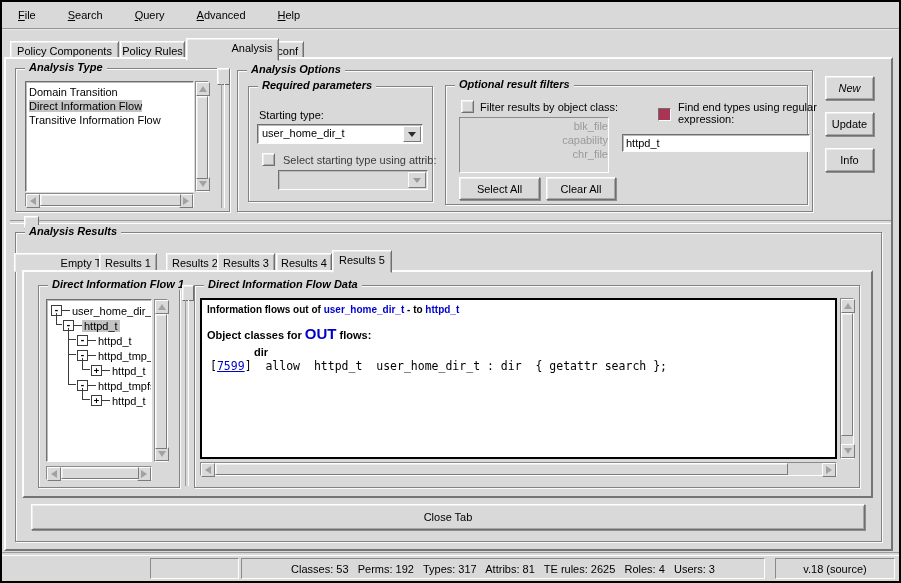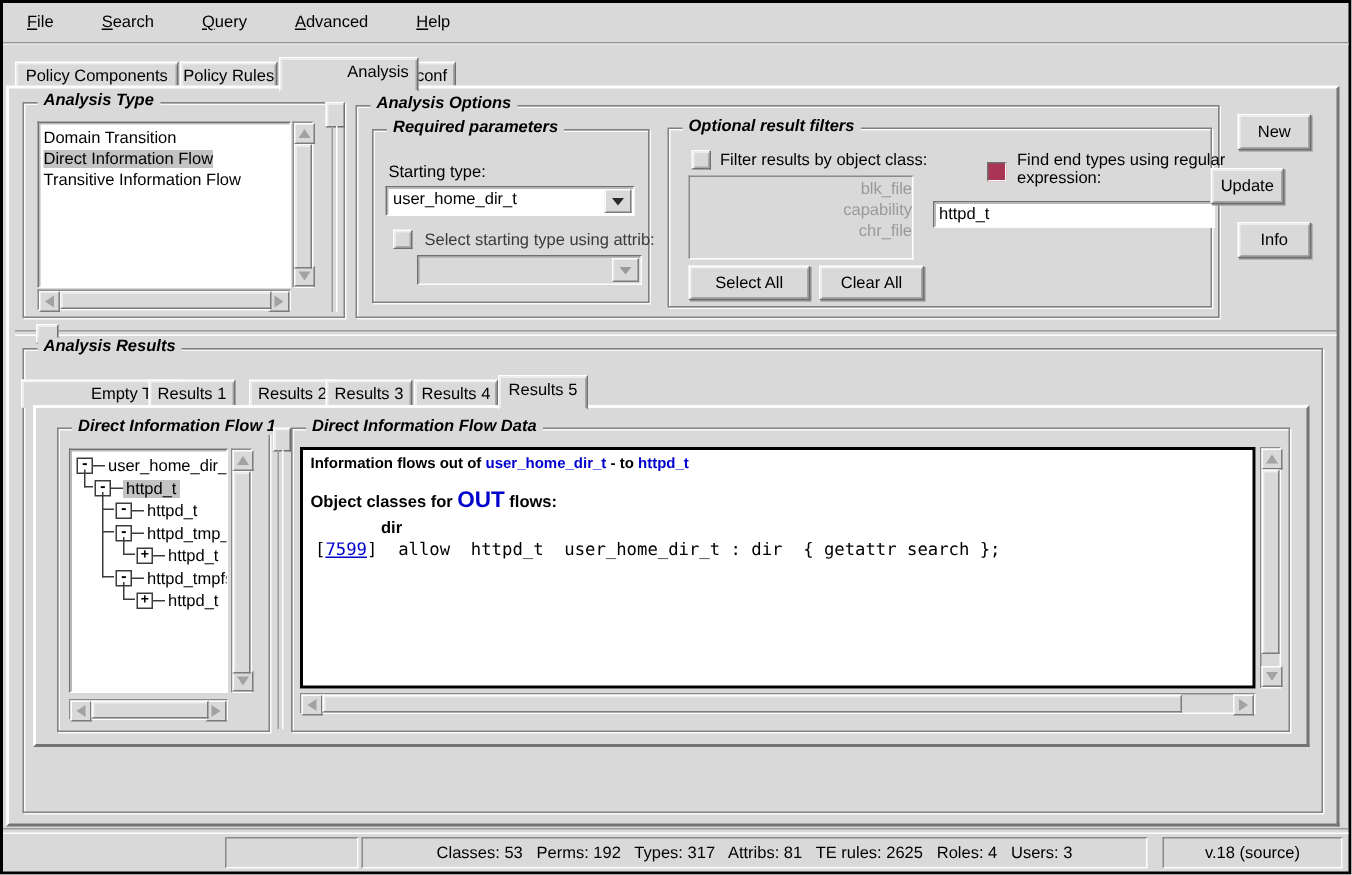--- a/index.html
+++ b/index.html
@@ -186,22 +186,22 @@
 
   <div class="abs" style="left:658px; top:101px; display:flex; gap:7px;">
     <span class="check on" style="margin-top:7px;"></span>
     <span>
       <span>Find end types using regular</span><br>
       <span>expression:</span>
     </span>
   </div>
   <input class="abs" style="left: 622px; top: 134px; width: 180px; height: 16px; background: rgb(255, 255, 255); border-width: 1px; border-style: solid; border-image: initial; border-color: rgb(111, 111, 111) rgb(253, 253, 253) rgb(253, 253, 253) rgb(111, 111, 111); box-shadow: rgb(185, 185, 185) 1px 1px 0px inset; font: 11px &quot;Liberation Sans&quot;, sans-serif; padding: 0px 3px;" value="httpd_t">
 
-  <div class="btn abs" style="left:825px; top:76px; width:47px; height:22px;">New</div>
-  <div class="btn abs" style="left:807px; top:112px; width:47px; height:22px;">Update</div>
+  <div class="btn abs" style="left:825px; top:76px; width:47px; height:22px;font-style:italic;">New</div>
+  <div class="btn abs" style="left:825px; top:112px; width:47px; height:22px;">Update</div>
   <div class="btn abs" style="left:825px; top:148px; width:47px; height:22px;">Info</div>
 
   <div class="abs sash-h" style="left:10px; top:220px; width:881px;"></div>
   <div class="abs sash-handle" style="left:24px; top:216px; width:13px; height:11px;"></div>
 
   <div class="abs gbox" style="left:15px; top:232px; width:865px; height:308px;">
     <span class="glabel">Analysis Results</span>
   </div>
 
   <div class="tab" style="left:14px; top:253px; width:65px; height:17px;padding-left:39px;">Empty Tab</div>
@@ -316,19 +316,20 @@
         <div class="tri-left"></div>
       </div>
     <div class="strough">
         <div class="sthumb" style="width:94%;"></div>
       </div>
     <div class="sbtn">
         <div class="tri-right"></div>
       </div>
   </div>
 
+  <div class="btn abs" style="left:31px; top:504px; width:832px; height:24px;">Close Tab</div>
 
   <div class="abs sash-h" style="left:2px; top:552px; width:897px;"></div>
   <div class="abs statusbox" style="left:150px; top:558px; width:87px; height:19px;"></div>
   <div class="abs statusbox" style="left:241px; top:558px; width:522px; height:19px;">Classes: 53   Perms: 192   Types: 317   Attribs: 81   TE rules: 2625   Roles: 4   Users: 3</div>
   <div class="abs statusbox" style="left:775px; top:558px; width:118px; height:19px;">v.18 (source)</div>
 
 </div>
 
 </body></html>

